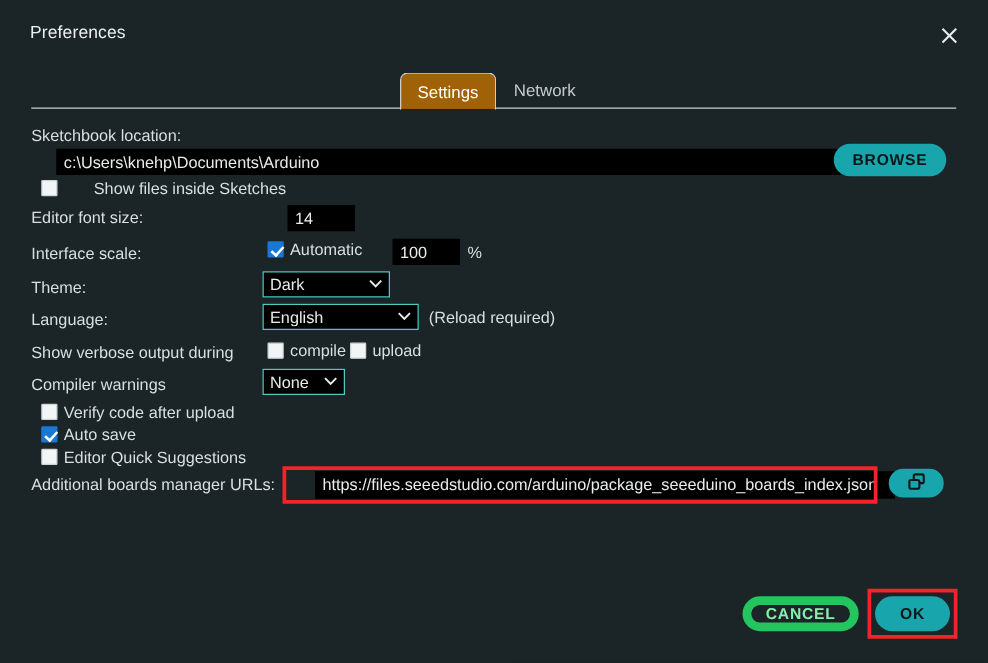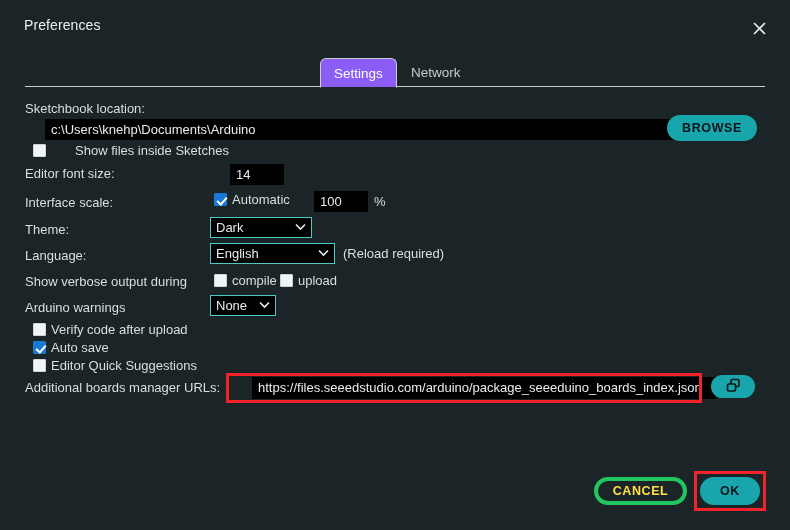--- a/index.html
+++ b/index.html
@@ -47,21 +47,21 @@
   .tab {
     position: absolute; top: 0; height: 29px;
     display: flex; align-items: center; justify-content: center;
     padding: 0 13px;
     font-size: 13.5px; color: #c6cccd;
     cursor: pointer;
   }
   .tab.active {
     left: 320px;
     color: #ffffff;
-    background: #8b5cf6;
+    background: #a16207;
     border: 1px solid #c9cfd1;
     border-bottom: 1px solid #1b2426;
     border-radius: 6px 6px 0 0;
     height: 30px;
   }
   .tab.inactive { left: 398px; }
 
   
   .form { position: absolute; left: 0; top: 96px; width: 790px; }
 
@@ -87,22 +87,22 @@
     font-size: 12.5px;
     font-weight: bold;
     letter-spacing: .6px;
     display: flex; align-items: center; justify-content: center;
     cursor: pointer;
     border: none;
     font-family: "Liberation Sans", sans-serif;
   }
   .pill-teal { background: #18a5ab; color: #0d1618; }
   .pill-outline {
-    background: transparent; color: #fde047;
-    border: 4px solid #22c55e;
+    background: transparent; color: #86efac;
+    border: 7px solid #22c55e;
   }
 
   
   .cb {
     width: 13px; height: 13px;
     background: #f2f5f5;
     border: 1px solid #cfd5d6;
     display: inline-block;
     flex: none;
     position: relative;
@@ -270,21 +270,21 @@
     <div class="row" style="left:214px; top:177px;">
       <span class="cb"></span>
       <span class="cb-label">compile</span>
     </div>
     <div class="row" style="left:280px; top:177px;">
       <span class="cb"></span>
       <span class="cb-label">upload</span>
     </div>
 
     <div class="row" style="left:25px; top:204px;">
-      <span class="lbl">Arduino warnings</span>
+      <span class="lbl">Compiler warnings</span>
     </div>
     <div class="row" style="left:210px; top:199px;">
       <span class="sel-wrap">
         <select class="sel" style="width:66px;">
           <option>None</option>
         </select>
         <span class="chev">
           <svg width="11" height="7" viewBox="0 0 11 7">
               <path d="M1 1 L5.5 5.6 L10 1" stroke="#e8ecec" stroke-width="1.6" fill="none"></path>
             </svg>

